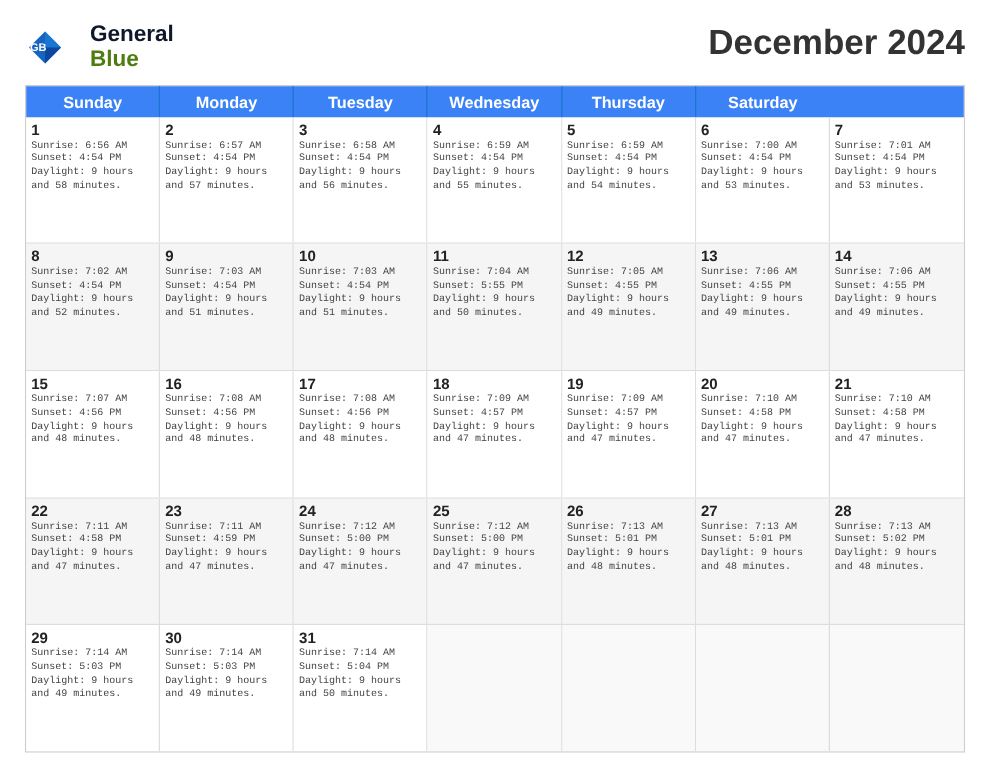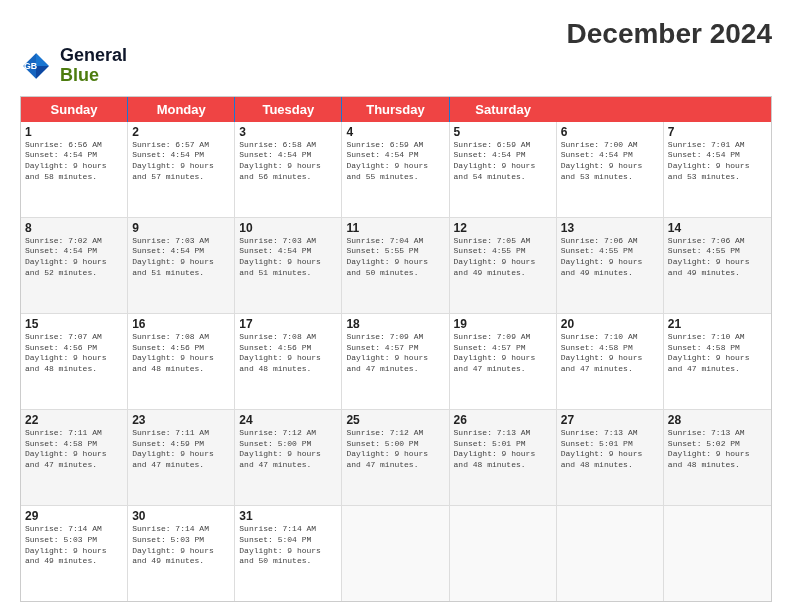--- a/index.html
+++ b/index.html
@@ -19,22 +19,21 @@
     }
     .header {
       display: flex;
       justify-content: space-between;
       align-items: flex-start;
       margin-bottom: 10px;
     }
     .logo {
       display: flex;
       align-items: center;
-      gap: 8px;
-      margin-top: 28px;
+      gap: 20px;
     }
     .logo-text {
       font-size: 18px;
       font-weight: bold;
       color: #333;
       line-height: 1.1;
     }
     .logo-text span {
       color: #0f172a;
     }
@@ -56,21 +55,21 @@
     }
     .calendar {
       flex: 1;
       display: flex;
       flex-direction: column;
       border: 1px solid #ccc;
     }
     .cal-header {
       display: grid;
       grid-template-columns: repeat(7, 1fr);
-      background: #ef4444;
+      background: #3b82f6;
     }
     .cal-header-cell {
       color: #fff;
       font-size: 13px;
       font-weight: bold;
       text-align: center;
       padding: 5px 2px;
       border-right: 1px solid #1976d2;
     }
     .cal-header-cell:last-child { border-right: none; }
@@ -133,20 +132,21 @@
     <div class="title-block">
       <div class="main-title">December 2024</div>
     </div>
   </div>
 
   <div class="calendar">
     <div class="cal-header">
     <div class="cal-header-cell">Sunday</div>
         <div class="cal-header-cell">Monday</div>
         <div class="cal-header-cell">Tuesday</div>
+        <div class="cal-header-cell">Wednesday</div>
         <div class="cal-header-cell">Thursday</div>
         <div class="cal-header-cell">Saturday</div>
       </div>
     <div class="cal-body">
     <div class="cal-row">
           <div class="cal-cell">
             <span class="day-num">1</span>
             <div class="cell-info" style="white-space: pre-line;">Sunrise: 6:56 AM
 Sunset: 4:54 PM
 Daylight: 9 hours

